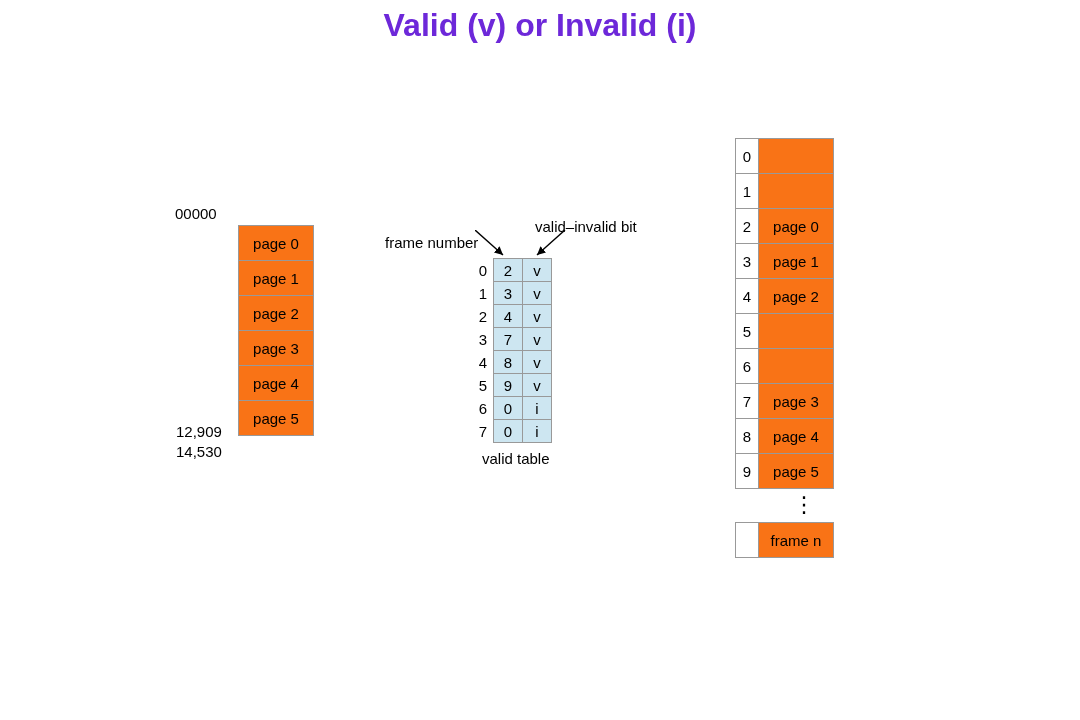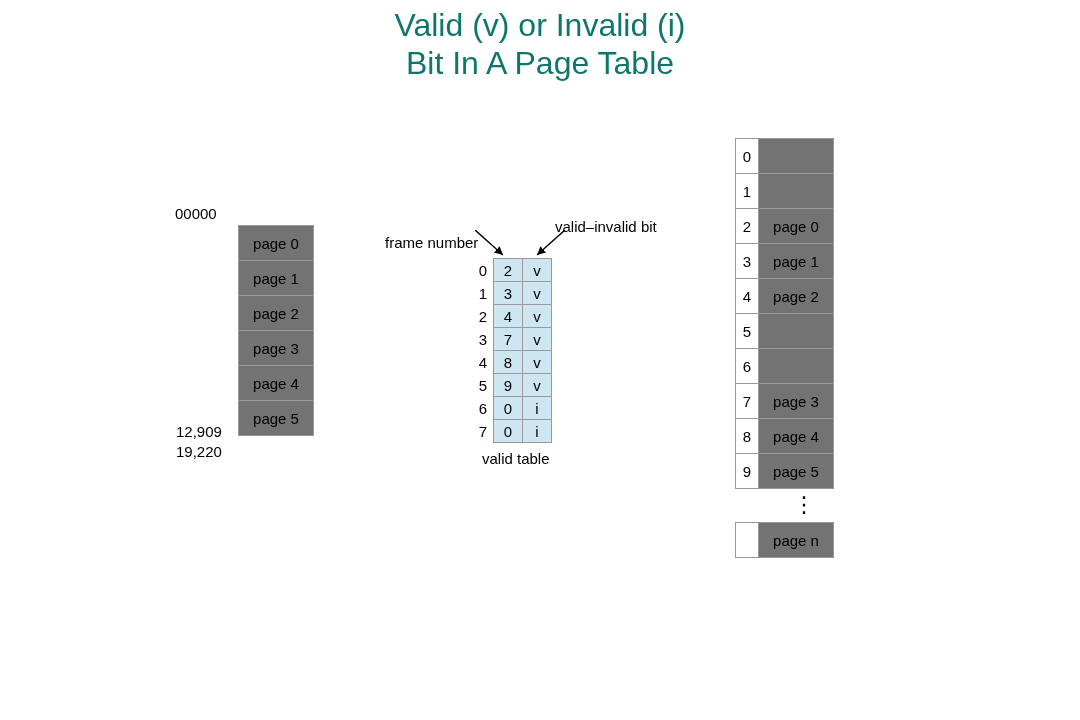--- a/index.html
+++ b/index.html
@@ -1,38 +1,37 @@
 <!DOCTYPE html>
 <html><head>
 <meta charset="utf-8">
 <style>
   html,body{margin:0;padding:0;background:#fff;font-family:Arial,Helvetica,sans-serif;color:#000}
   .stage{position:relative;width:1080px;height:720px;overflow:hidden}
-  .title{position:absolute;left:0;right:0;top:6px;text-align:center;font-size:32px;font-weight:400;color:#0f766e;line-height:1.2}
+  .title{position:absolute;left:0;right:0;top:6px;text-align:center;font-size:32px;font-weight:700;color:#6d28d9;line-height:1.2}
   .diagram{position:absolute;left:210px;top:130px;right:200px;bottom:40px}
   
   .tbl{border-collapse:collapse}
   .tbl td{border:1px solid #999;padding:0;text-align:center;font-size:15px}
-  .cell{width:74px;height:34px;background:#737373}
+  .cell{width:74px;height:34px;background:#f97316}
   .idx{width:22px;border:none;text-align:right;padding-right:6px;font-size:15px;background:transparent}
   .pt td.num{width:28px;height:22px;background:#cde6f1}
   .pt td.bit{width:28px;height:22px;background:#cde6f1}
   .pt td.ix{width:22px;border:none;text-align:right;padding-right:6px;font-size:15px;background:transparent}
   .lbl{position:absolute;font-size:15px}
   .dots{position:absolute;font-size:22px;letter-spacing:2px}
   svg.arrows{position:absolute;pointer-events:none}
 </style>
 </head>
 <body>
 
 <div class="stage">
 
   <div class="title">
     <span>Valid (v) or Invalid (i)</span><br>
-    <span>Bit In A Page Table</span>
   </div>
 
   <div class="diagram">
 
     <div class="lbl" style="left:-35px;top:75px">00000</div>
     <table class="tbl" style="position:absolute;left:28px;top:95px">
       <tbody>
           <tr>
             <td class="cell">page 0</td>
           </tr>
@@ -47,24 +46,24 @@
           </tr>
       <tr>
             <td class="cell">page 4</td>
           </tr>
       <tr>
             <td class="cell">page 5</td>
           </tr>
     </tbody>
       </table>
     <div class="lbl" style="left:-34px;top:293px">12,909</div>
-    <div class="lbl" style="left:-34px;top:313px">19,220</div>
+    <div class="lbl" style="left:-34px;top:313px">14,530</div>
 
     <div class="lbl" style="left:175px;top:104px">frame number</div>
-    <div class="lbl" style="left:345px;top:88px">valid–invalid bit</div>
+    <div class="lbl" style="left:325px;top:88px">valid–invalid bit</div>
 
     <svg class="arrows" style="left:265px;top:100px" width="120" height="40">
       <defs>
         <marker id="ah" markerWidth="8" markerHeight="8" refX="6" refY="3" orient="auto">
           <path d="M0,0 L6,3 L0,6 Z" fill="#000"></path>
         </marker>
       </defs>
       <line x1="0" y1="0" x2="28" y2="25" stroke="#000" stroke-width="1.4" marker-end="url(#ah)"></line>
       <line x1="90" y1="0" x2="62" y2="25" stroke="#000" stroke-width="1.4" marker-end="url(#ah)"></line>
     </svg>
@@ -157,19 +156,19 @@
             <td class="idx">9</td>
             <td class="cell">page 5</td>
           </tr>
     </tbody>
       </table>
     <div class="dots" style="left:583px;top:362px">⋮</div>
     <table class="tbl" style="position:absolute;left:525px;top:392px">
       <tbody>
           <tr>
             <td class="idx"></td>
-            <td class="cell">page n</td>
+            <td class="cell">frame n</td>
           </tr>
     </tbody>
       </table>
 
   </div>
 </div>
 
 </body></html>

